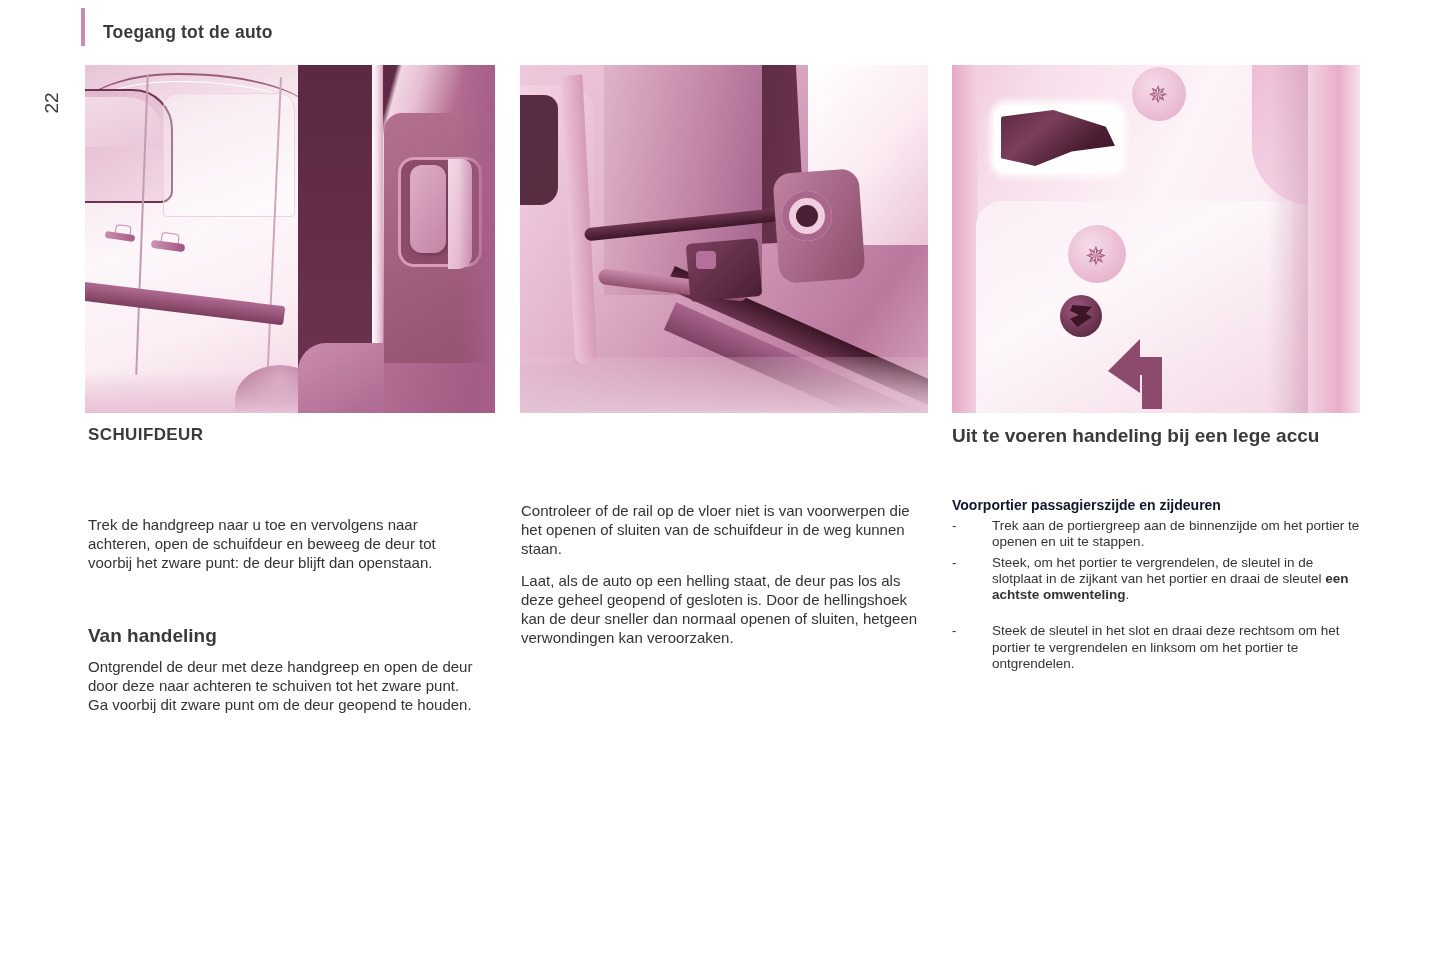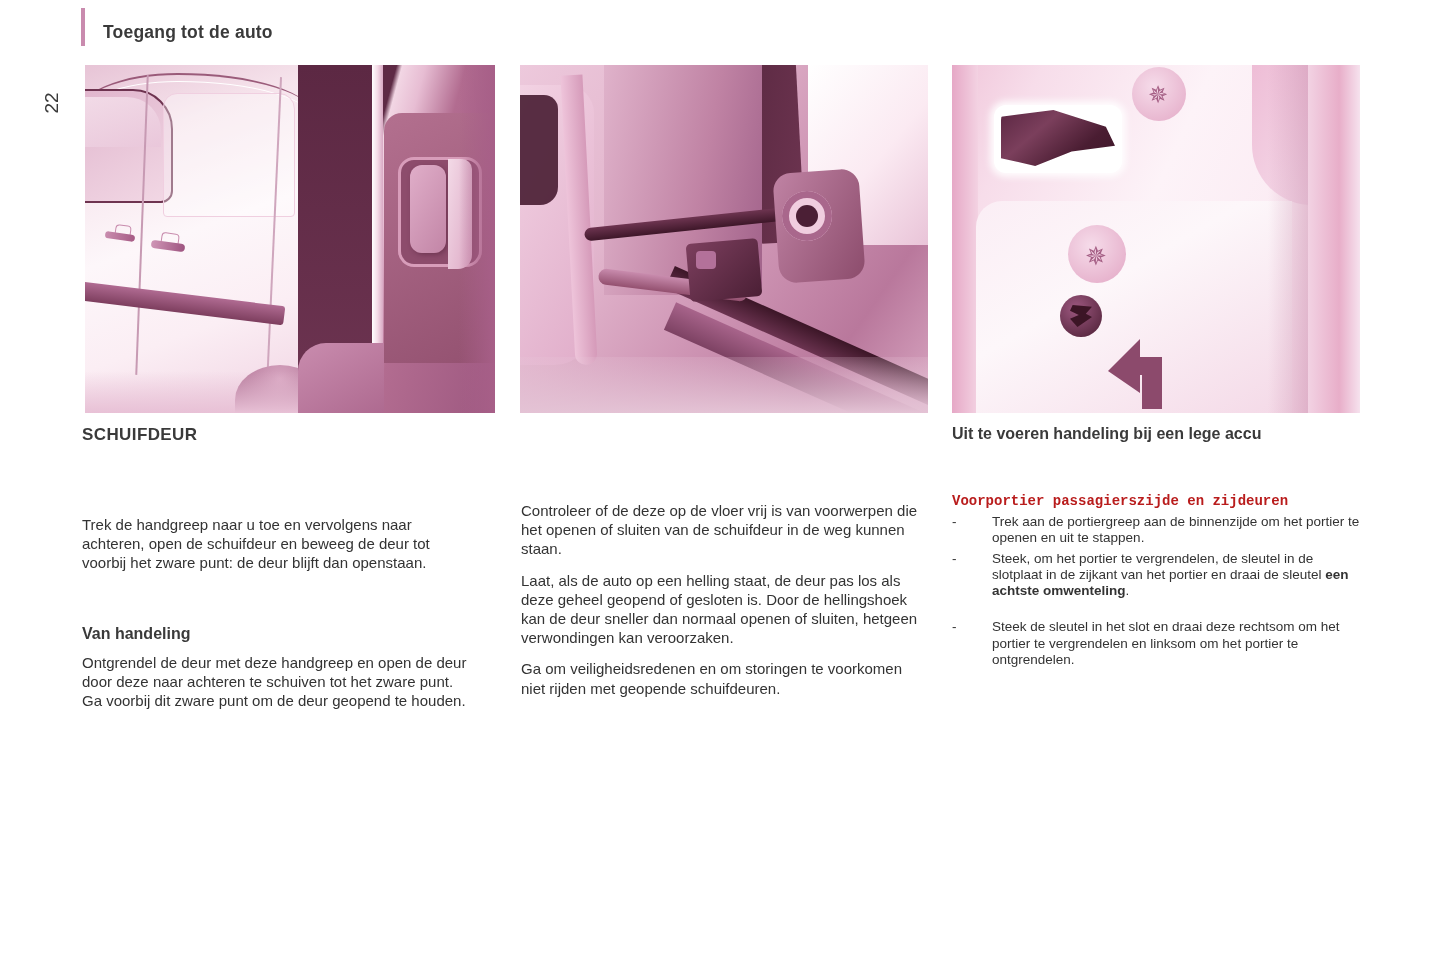--- a/index.html
+++ b/index.html
@@ -160,27 +160,27 @@
   .f3-lock-key{position:absolute;left:118px;top:240px;width:22px;height:22px;
     background:#3c1526;
     clip-path:polygon(12% 0%,100% 8%,72% 40%,100% 54%,34% 100%,0% 62%,40% 46%,0% 26%);}
   .f3-arrow{position:absolute;left:152px;top:270px;width:0;height:0;}
   .f3-arrow svg{position:absolute;left:0;top:0;}
   .f3-shadowR{position:absolute;right:46px;top:0;width:46px;height:100%;
     background:linear-gradient(90deg,rgba(200,140,172,0),rgba(192,124,160,.45));}
 
   
   .col{position:absolute;top:425px;}
-  .col-1{left:82px;width:392px;}
+  .col-1{left:88px;width:392px;}
   .col-2{left:521px;width:400px;}
   .col-3{left:952px;width:408px;}
 
   .h1{font-size:17px;font-weight:bold;color:#3a3a3a;letter-spacing:.4px;margin:0 0 12px 0;}
-  .h2{font-size:16px;font-weight:bold;color:#3a3a3a;margin:0 0 10px 0;}
-  .h3{font-size:14px;font-weight:bold;color:#b91c1c;margin:0 0 4px 0;line-height:1.18;font-family:Liberation Mono, monospace;}
+  .h2{font-size:19px;font-weight:bold;color:#3a3a3a;margin:0 0 10px 0;}
+  .h3{font-size:14px;font-weight:bold;color:#0f172a;margin:0 0 4px 0;line-height:1.18;}
   .p{font-size:15px;line-height:1.28;color:#333333;margin:0 0 12px 0;}
   .p-sm{font-size:13.5px;line-height:1.2;color:#333333;margin:0 0 8px 0;}
   .spacer-lg{height:58px;}
   .spacer-md{height:40px;}
   .spacer-sm{height:18px;}
   .spacer-xs{height:10px;}
 
   ul.dashlist{list-style:none;margin:0 0 10px 0;padding:0;}
   ul.dashlist li{
     position:relative;padding-left:40px;margin-bottom:5px;
@@ -280,23 +280,22 @@
     <div class="spacer-lg"></div>
     <p class="p">Trek de handgreep naar u toe en vervolgens naar achteren, open de schuifdeur en beweeg de deur tot voorbij het zware punt: de deur blijft dan openstaan.</p>
     <div class="spacer-md"></div>
     <div class="h2">Van handeling</div>
     <p class="p">Ontgrendel de deur met deze handgreep en open de deur door deze naar achteren te schuiven tot het zware punt. Ga voorbij dit zware punt om de deur geopend te houden.</p>
   </div>
 
   <div class="col col-2">
     <div class="spacer-lg"></div>
     <div class="spacer-sm"></div>
-    <p class="p">Controleer of de deze op de vloer vrij is van voorwerpen die het openen of sluiten van de schuifdeur in de weg kunnen staan.</p>
+    <p class="p">Controleer of de rail op de vloer niet is van voorwerpen die het openen of sluiten van de schuifdeur in de weg kunnen staan.</p>
     <p class="p">Laat, als de auto op een helling staat, de deur pas los als deze geheel geopend of gesloten is. Door de hellingshoek kan de deur sneller dan normaal openen of sluiten, hetgeen verwondingen kan veroorzaken.</p>
-    <p class="p">Ga om veiligheidsredenen en om storingen te voorkomen niet rijden met geopende schuifdeuren.</p>
   </div>
 
   <div class="col col-3">
     <div class="h2">Uit te voeren handeling bij een lege accu</div>
     <div class="spacer-md"></div>
     <div class="h3">Voorportier passagierszijde en zijdeuren</div>
 
     <ul class="dashlist">
       <li>
         <span class="dash">-</span>

